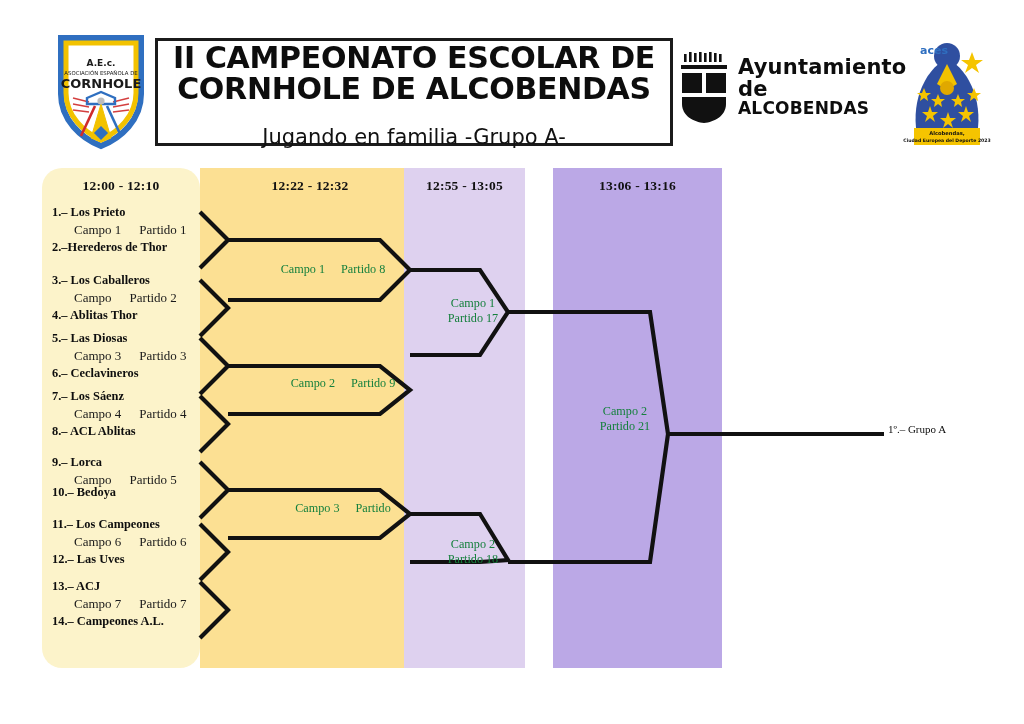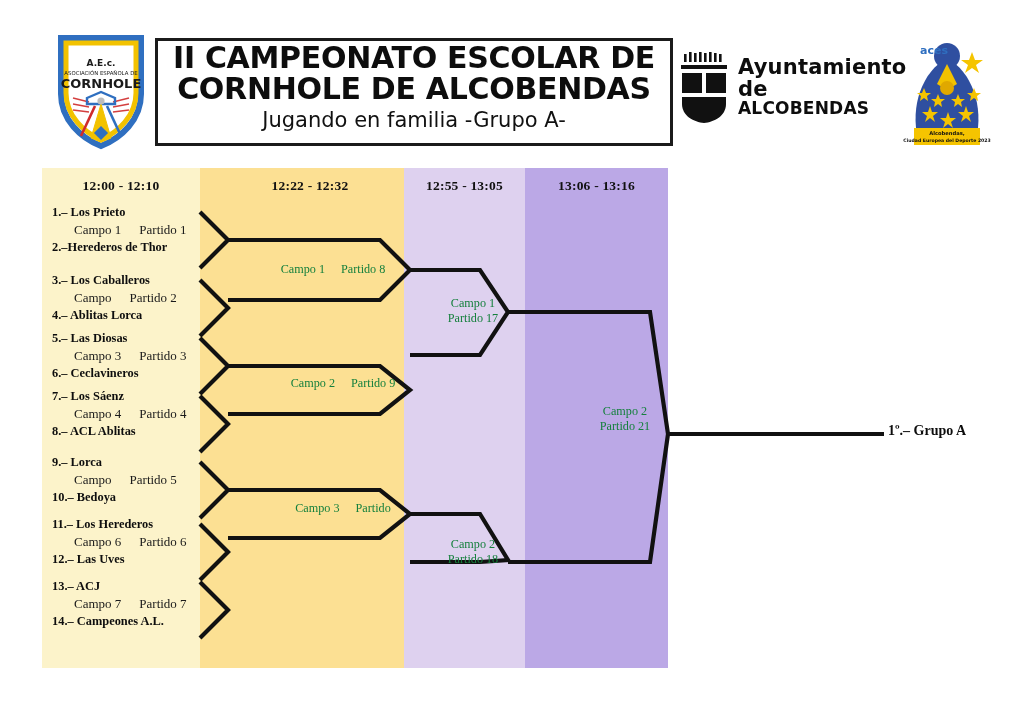--- a/index.html
+++ b/index.html
@@ -23,43 +23,43 @@
     display: flex; flex-direction: column; align-items: center; 
     padding: 2px 6px 4px 6px;
   }
   .title-l1, .title-l2 {
     font-family: "DejaVu Sans", sans-serif;
     font-weight: bold; font-size: 30px; line-height: 1.03;
     letter-spacing: -0.3px; color: #0d0d0d; white-space: nowrap;
   }
   .title-sub {
     font-family: "DejaVu Sans", sans-serif;
-    font-size: 21px; color: #111; margin-top: 3px; white-space: nowrap;
+    font-size: 21px; color: #111; margin-top: 20px; white-space: nowrap;
   }
 
   .ayto-logo { position: absolute; left: 678px; top: 52px; width: 200px; height: 80px; font-weight: bold; }
   .ayto-shield { position: absolute; left: 0; top: 0; width: 52px; height: 72px; }
   .ayto-text { position: absolute; left: 60px; top: 4px; font-family: "DejaVu Sans", sans-serif; color: #0d0d0d; }
   .ayto-t1 { font-size: 21px; line-height: 1.05; letter-spacing: .2px; }
   .ayto-t2 { font-size: 17px; line-height: 1.05; letter-spacing: .2px; }
 
   .ced-logo { position: absolute; left: 888px; top: 36px; width: 118px; height: 112px; }
 
   
   .panel { position: absolute; left: 42px; top: 168px; width: 626px; height: 500px; }
   .col { position: absolute; top: 0; height: 500px; }
   .col-hdr {
     position: absolute; top: 0; left: 0; width: 100%;
     text-align: center; font-weight: bold; font-size: 13.5px;
     color: #111; padding-top: 10px; letter-spacing: .2px;
   }
-  .c1 { left: 0;   width: 158px; background: #fcf3ca; }
+  .c1 { left: 0;   width: 158px; background: #fcf3ca; border-radius: 20px; }
   .c2 { left: 158px; width: 220px; background: #fce093; }
   .c3 { left: 362px; width: 121px; background: #ded1ef; }
-  .c4 { left: 483px; width: 143px; background: #bba8e6; }
+  .c4 { left: 511px; width: 169px; background: #bba8e6; }
 
   
   .teams { position: absolute; left: 10px; top: 38px; width: 150px; }
   .team-block { position: relative; }
   .team-name {
     font-weight: bold; font-size: 12.4px; color: #0e0e0e;
     white-space: nowrap; line-height: 1.0;
   }
   .team-meta {
     font-size: 13px; color: #1a1a1a; white-space: nowrap;
@@ -72,21 +72,21 @@
 
   
   .match {
     position: absolute; text-align: center; font-size: 12.2px;
     color: #15803d; line-height: 1.25; white-space: nowrap;
   }
   .match .sp { display: inline-block; width: 16px; }
 
   .winner {
     position: absolute; left: 888px; top: 423px;
-    font-weight: bold; font-size: 14px; color: #0d0d0d; white-space: nowrap;
+    font-weight: normal; font-size: 11px; color: #0d0d0d; white-space: nowrap;
   }
 </style>
 </head>
 <body>
 
 <div id="root">
 
   <div class="header">
 
     <div class="aec-logo">
@@ -201,21 +201,21 @@
       <div class="team-block" style="position:absolute; left:0; top:68px;">
         <div class="team-name">
           <span>3.–</span>
           <span>Los Caballeros</span>
         </div>
         <div class="team-meta" style="margin-top:5px">
           <span>Campo</span><span class="meta-gap"></span><span>Partido 2</span>
         </div>
         <div class="team-name" style="margin-top:5px">
           <span>4.–</span>
-          <span>Ablitas Lorca</span>
+          <span>Ablitas Thor</span>
         </div>
       </div>
 
       <div class="team-block" style="position:absolute; left:0; top:126px;">
         <div class="team-name">
           <span>5.–</span>
           <span>Las Diosas</span>
         </div>
         <div class="team-meta" style="margin-top:5px">
           <span>Campo 3</span><span class="meta-gap"></span><span>Partido 3</span>
@@ -241,30 +241,30 @@
       </div>
 
       <div class="team-block" style="position:absolute; left:0; top:250px;">
         <div class="team-name">
           <span>9.–</span>
           <span>Lorca</span>
         </div>
         <div class="team-meta" style="margin-top:5px">
           <span>Campo</span><span class="meta-gap"></span><span>Partido 5</span>
         </div>
-        <div class="team-name" style="margin-top:5px">
+        <div class="team-name" style="">
           <span>10.–</span>
           <span>Bedoya</span>
         </div>
       </div>
 
       <div class="team-block" style="position:absolute; left:0; top:312px;">
         <div class="team-name">
           <span>11.–</span>
-          <span>Los Herederos</span>
+          <span>Los Campeones</span>
         </div>
         <div class="team-meta" style="margin-top:5px">
           <span>Campo 6</span><span class="meta-gap"></span><span>Partido 6</span>
         </div>
         <div class="team-name" style="margin-top:5px">
           <span>12.–</span>
           <span>Las Uves</span>
         </div>
       </div>
 

